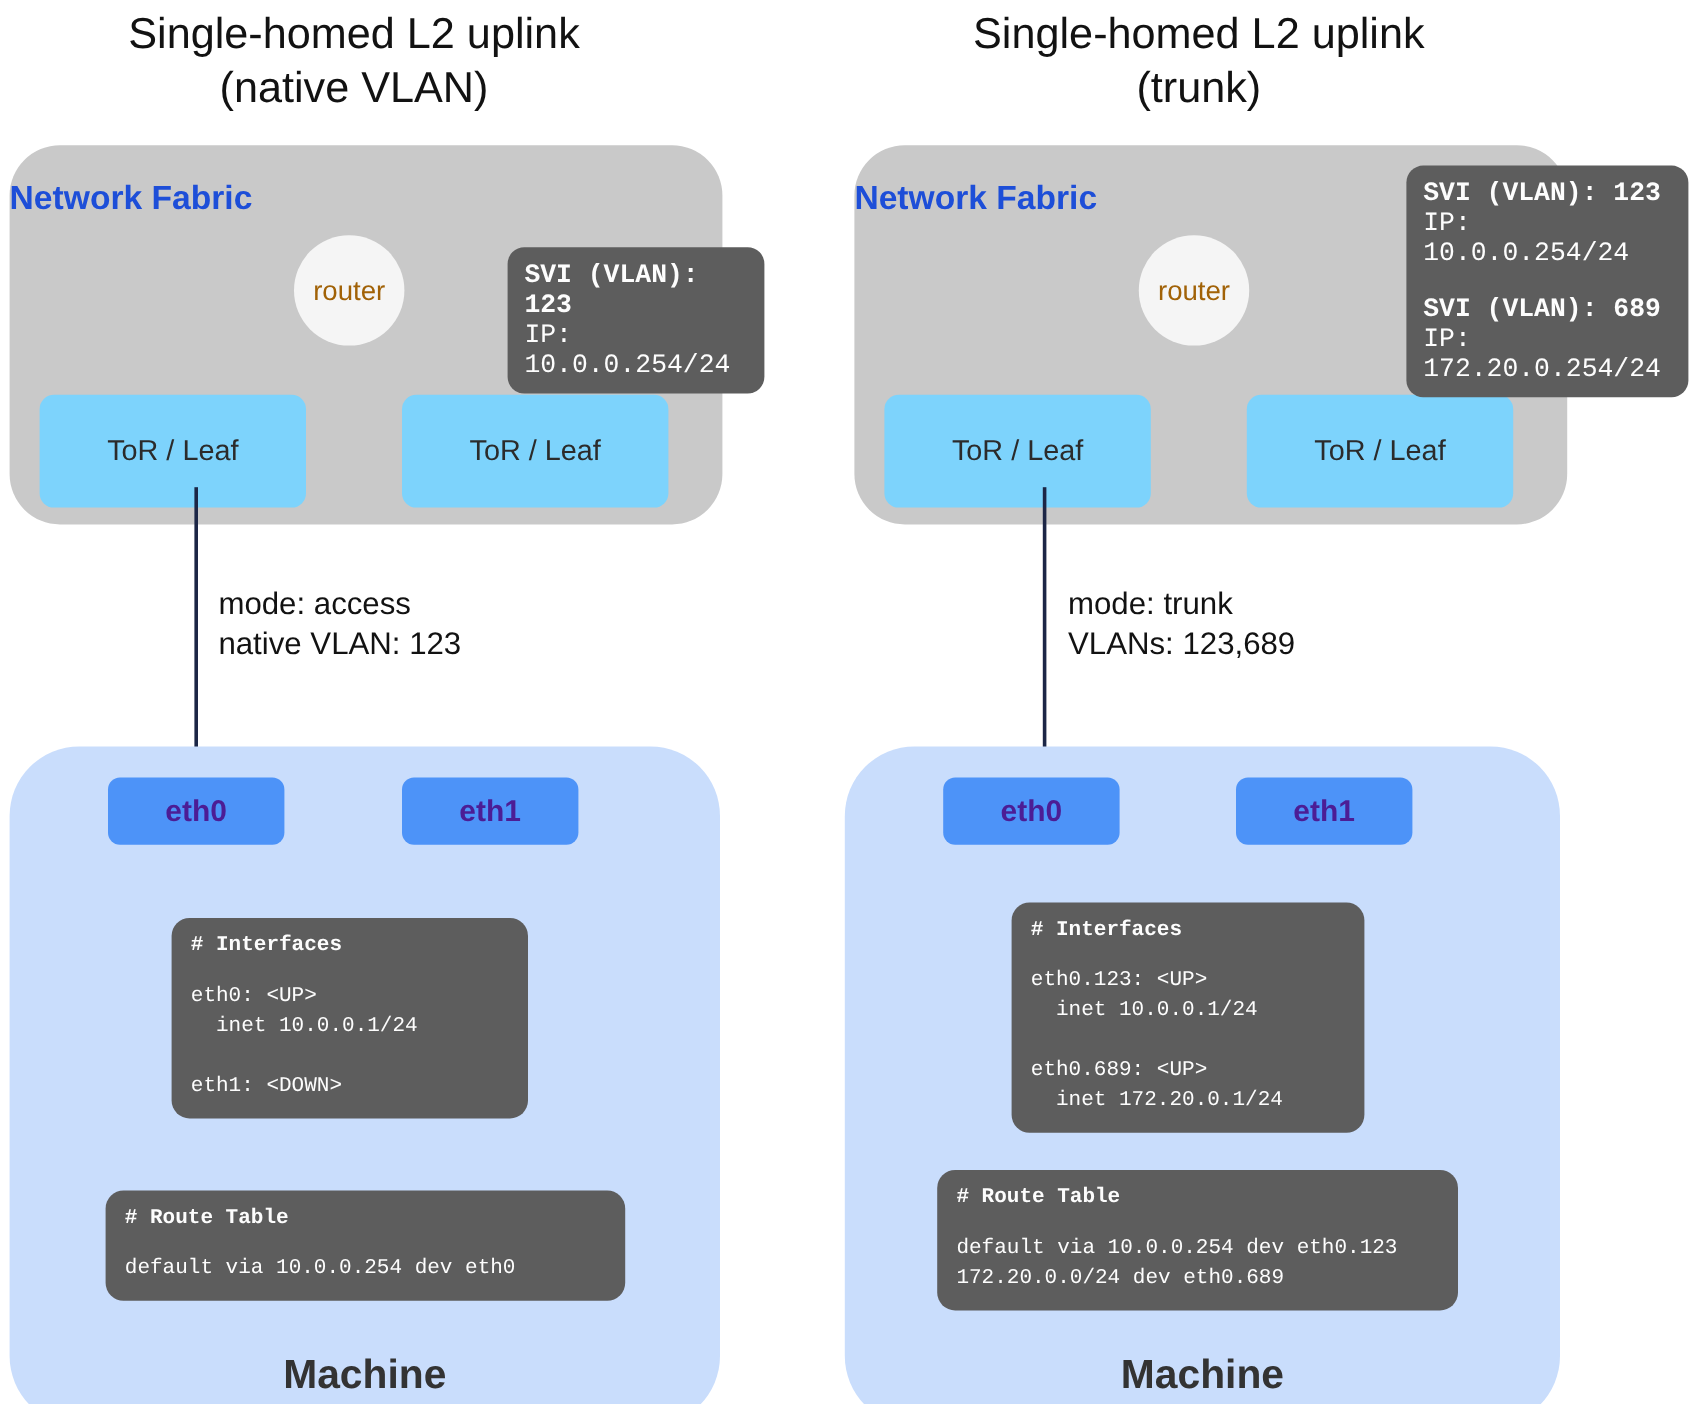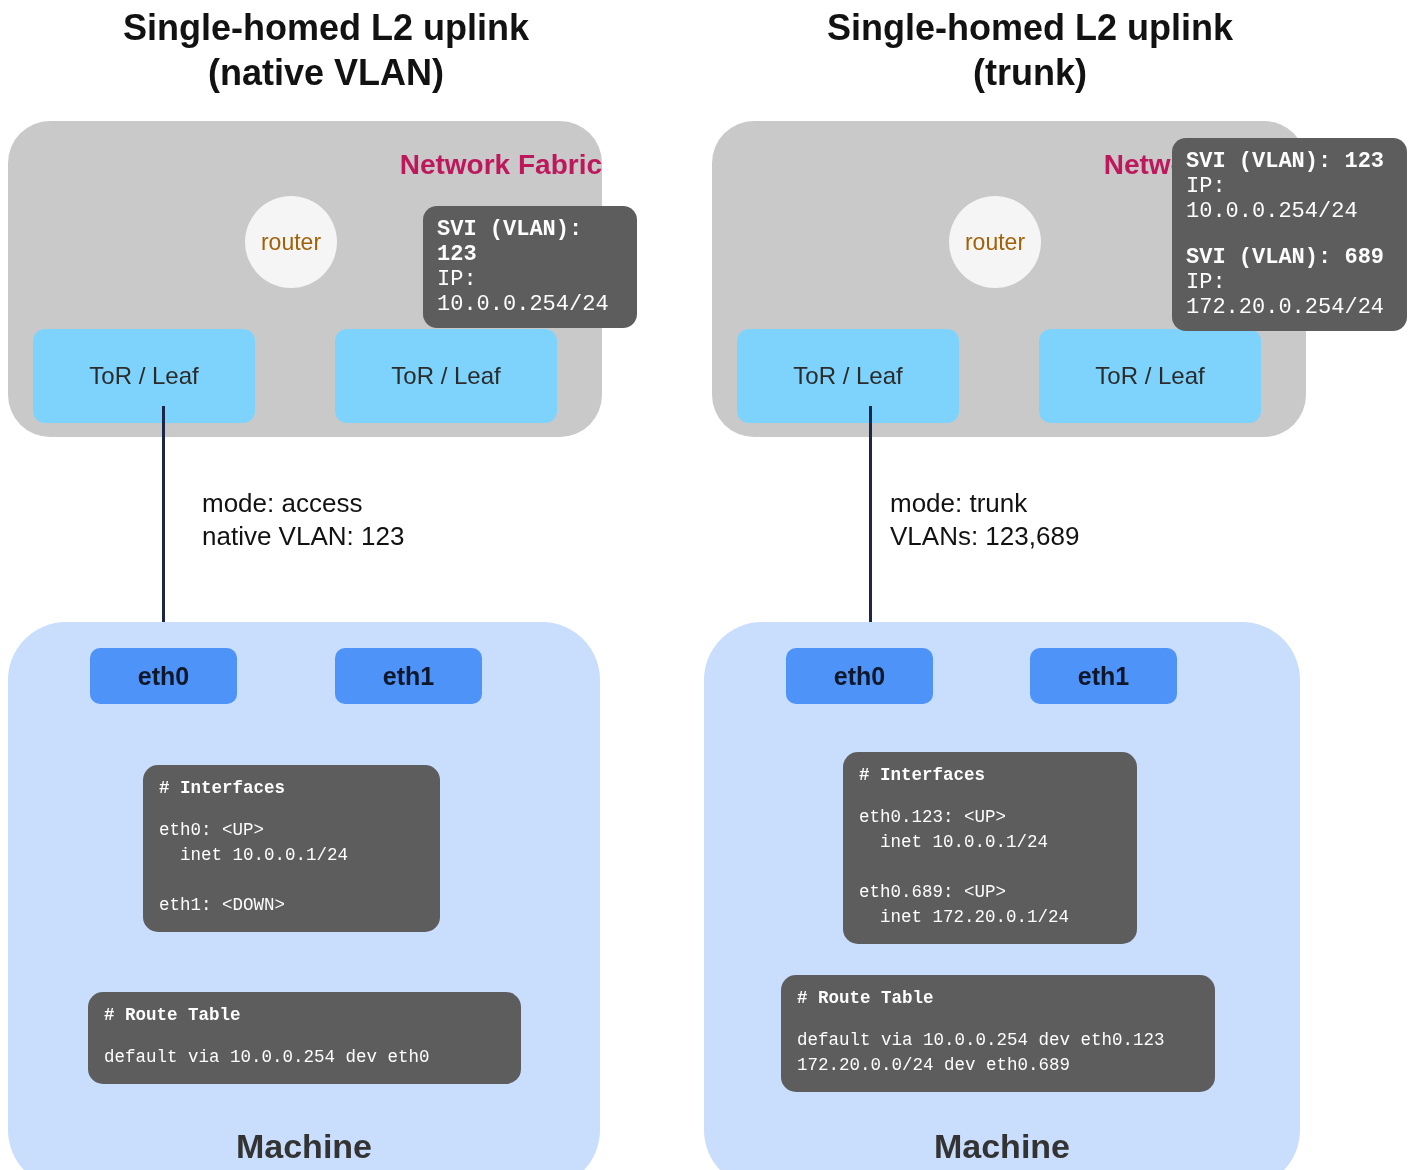--- a/index.html
+++ b/index.html
@@ -12,31 +12,31 @@
     font-family: "Liberation Sans", "DejaVu Sans", sans-serif;
   }
   .panel { position: absolute; top: 0; height: 1170px; }
   .panel.p0 { left: 0; width: 708px; }
   .panel.p1 { left: 704px; width: 712px; }
 
   
   .title-wrap {
     position: absolute; left: 0; top: 5px; width: 590px;
     text-align: center; color: #121212;
-    font-size: 36px; line-height: 45px; font-weight: 700; padding-left: 31px;
+    font-size: 36px; line-height: 45px; font-weight: 400;
   }
 
   
   .fabric {
     position: absolute; left: 8px; top: 121px; width: 594px; height: 316px;
     background: #c9c9c9; border-radius: 42px;
   }
   .fabric-label {
     position: absolute; left: 0; right: 0; top: 28px;
-    text-align: right; font-size: 28px; font-weight: bold; color: #be185d;
+    text-align: left; font-size: 28px; font-weight: bold; color: #1d4ed8;
   }
   .router {
     position: absolute; left: 237px; top: 75px; width: 92px; height: 92px;
     border-radius: 50%; background: #f5f5f5;
     display: flex; align-items: center; justify-content: center;
     font-size: 23px; color: #a16207;
   }
   .tor {
     position: absolute; top: 208px; width: 222px; height: 94px;
     background: #7dd3fc; border-radius: 12px;
@@ -61,35 +61,35 @@
   .uplink-line {
     position: absolute; top: 406px; width: 3px; height: 245px;
     background: #1c2646;
   }
   .p0 .uplink-line { left: 162px; }
   .p1 .uplink-line { left: 165px; }
   .uplink-labels {
     position: absolute; top: 487px;
     font-size: 26px; line-height: 33px; color: #121212;
   }
-  .p0 .uplink-labels { left: 182px; margin-left: 20px; }
+  .p0 .uplink-labels { left: 182px; }
   .p1 .uplink-labels { left: 186px; }
 
   
   .machine {
     position: absolute; top: 622px; height: 566px;
     background: #c9ddfc; border-radius: 58px;
   }
   .p0 .machine { left: 8px; width: 592px; }
   .p1 .machine { left: 0px;  width: 596px; }
   .nic {
     position: absolute; top: 26px; width: 147px; height: 56px;
     background: #4d93f8; border-radius: 10px;
     display: flex; align-items: center; justify-content: center;
-    font-size: 25px; font-weight: bold; color: #0f172a;
+    font-size: 25px; font-weight: bold; color: #4c1d95;
   }
   .p0 .nic.n0 { left: 82px; }
   .p0 .nic.n1 { left: 327px; }
   .p1 .nic.n0 { left: 82px; }
   .p1 .nic.n1 { left: 326px; }
 
   
   .codebox {
     position: absolute; box-sizing: border-box;
     background: #5d5d5d; border-radius: 15px;

